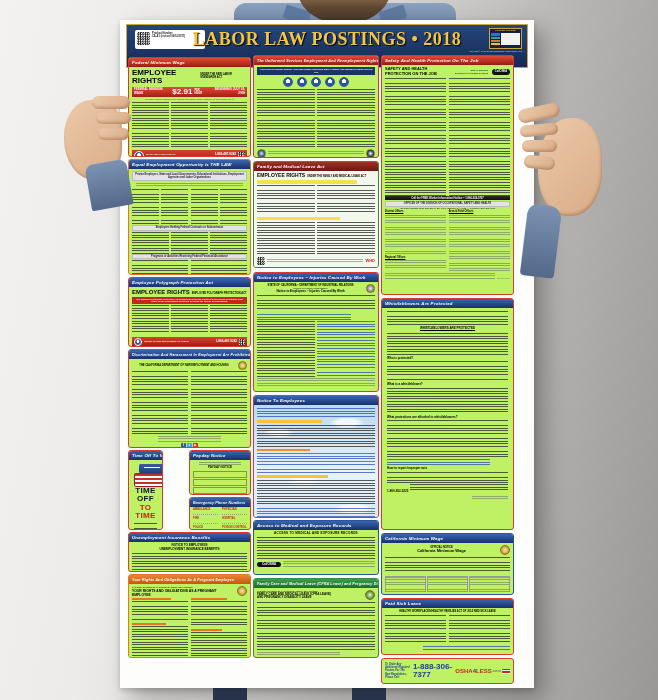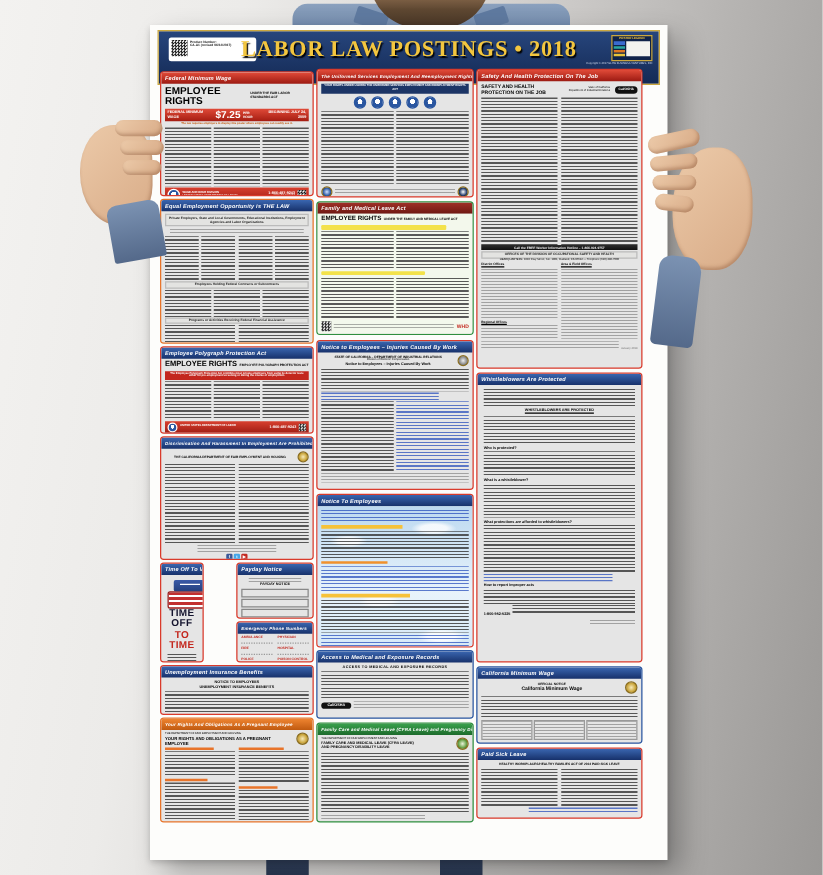--- a/index.html
+++ b/index.html
@@ -24,21 +24,21 @@
   .prod-label{position:absolute;left:8px;top:5px;width:70px;height:19px;background:#fff;border-radius:2px;display:flex;gap:2px;padding:2px;box-sizing:border-box;}
   .prod-txt div{line-height:1.25;color:#222;}
   .legend{position:absolute;right:5px;top:3px;width:33px;height:21px;background:#0f2248;border:1px solid #caa73f;box-sizing:border-box;}
   .legend-title{font-size:2.4px;color:#f3c63f;text-align:center;font-weight:bold;line-height:1.4;}
   .legend-body{display:flex;gap:1px;padding:1px;}
   .legend-bars{display:flex;flex-direction:column;gap:1px;width:9px;}
   .legend-bars i{display:block;height:2.2px;}
   .legend-panel{flex:1;background:#f2f2ee;}
   .copyright{position:absolute;right:5px;top:25px;color:#c9d4ea;}
   
-  .sec{position:absolute;box-sizing:border-box;background:#e5e5e5;border-radius:3px;overflow:hidden;}
+  .sec{position:absolute;box-sizing:border-box;background:#bef264;border-radius:3px;overflow:hidden;}
   .b-red{border:1.6px solid #d93a2b;} .b-orange{border:1.6px solid #e8742a;}
   .b-green{border:1.6px solid #2f8f3f;} .b-blue{border:1.6px solid #2a56a0;}
   .bar{display:flex;align-items:center;height:9px;padding:0 3px;color:#fff;font-style:italic;font-weight:bold;
     font-size:4.4px;letter-spacing:.2px;white-space:nowrap;overflow:hidden;}
   .bar-sm{font-size:3.6px;}
   .bar-blue{background:linear-gradient(#3a66b0,#17316b);} .bar-red{background:linear-gradient(#e04a38,#9c1a12);}
   .bar-maroon{background:linear-gradient(#a03028,#6e1812);} .bar-green{background:linear-gradient(#39a04c,#1d6b2c);}
   .bar-orange{background:linear-gradient(#ef8430,#c05a10);}
   .pad{padding:2px 3px;}
   .tx{background:repeating-linear-gradient(180deg,rgba(45,45,45,.78) 0 .9px,transparent .9px 2.6px);}
@@ -119,21 +119,21 @@
 
     <div class="sec b-red" style="left:8px;top:37px;width:123px;height:100px">
       <div class="bar bar-red">Federal Minimum Wage</div>
       <div class="pad">
         <div class="row">
           <span class="fs8 bold">EMPLOYEE RIGHTS</span>
           <span class="fs25 bold">UNDER THE FAIR LABOR STANDARDS ACT</span>
         </div>
         <div class="wage-bar">
           <span class="fs3 bold">FEDERAL MINIMUM WAGE</span>
-          <span class="fs8 bold">$7.25</span>
+          <span class="fs8 bold">$2.91</span>
           <span class="fs25 bold">PER HOUR</span>
           <span class="fs3 bold rt">BEGINNING JULY 24, 2009</span>
         </div>
         <div class="fs2 hcenter bold" style="color:#c25a10">The law requires employers to display this poster where employees can readily see it.</div>
         <div class="cols" style="height:47px;margin-top:1px">
             <div class="col tx"></div>
             <div class="col tx"></div>
             <div class="col tx"></div>
           </div>
         <div class="flsa-foot">
@@ -487,20 +487,33 @@
       <div class="pad">
         <div class="fs25 bold hcenter">HEALTHY WORKPLACES/HEALTHY FAMILIES ACT OF 2014 PAID SICK LEAVE</div>
         <div class="cols" style="height:30px;margin-top:1.5px">
             <div class="col tx"></div>
             <div class="col tx"></div>
           </div>
         <div class="txb" style="height:4px;margin-top:1.5px;width:70%;margin-left:auto"></div>
       </div>
     </div>
 
+    <div class="sec b-red" style="left:261px;top:638px;width:133px;height:26px">
+      <div style="display:flex;align-items:center;gap:3px;height:100%;padding:2px 3px;box-sizing:border-box">
+        <div class="fs25 bold" style="color:#1c3f8f;font-style:italic;width:36px">To Order Any Additional Required Posters For The New Regulations, Please Call:</div>
+        <div class="fs8 bold" style="color:#1c3f8f">1-888-306-7377</div>
+        <div style="margin-left:auto;display:flex;align-items:center">
+          <span class="fs6 bold" style="color:#c3271e">OSHA</span>
+          <span class="fs6 bold" style="color:#1c3f8f">4</span>
+          <span class="fs6 bold" style="color:#c3271e">LESS</span>
+          <span class="fs4 bold" style="color:#777">.com</span>
+          <span style="display:inline-block;width:8px;height:5px;margin-left:1px;background:repeating-linear-gradient(180deg,#c3271e 0 1.2px,#fff 1.2px 2.4px)"></span>
+        </div>
+      </div>
+    </div>
   </div>
 
   <div class="skin" style="left:64px;top:100px;width:58px;height:80px;border-radius:46% 38% 40% 52%;"></div>
   <div class="skin" style="left:92px;top:96px;width:38px;height:13px;border-radius:7px;"></div>
   <div class="skin" style="left:96px;top:112px;width:35px;height:12px;border-radius:7px;"></div>
   <div class="skin" style="left:98px;top:128px;width:31px;height:12px;border-radius:7px;"></div>
   <div class="sleeve" style="left:88px;top:162px;width:42px;height:46px;border-radius:8px 8px 2px 2px;transform:rotate(-10deg);"></div>
 
   <div class="skin" style="left:538px;top:118px;width:64px;height:98px;border-radius:50% 42% 46% 44%;"></div>
   <div class="skin" style="left:518px;top:106px;width:42px;height:14px;border-radius:8px;transform:rotate(-12deg);"></div>

